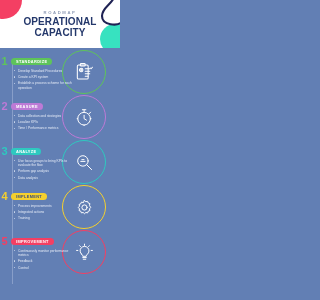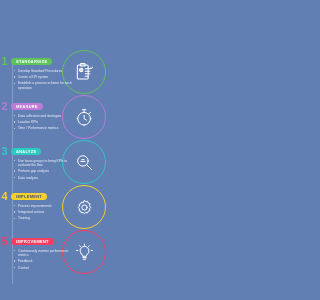--- a/index.html
+++ b/index.html
@@ -75,20 +75,34 @@
   .bullets li:before{
     content:"";position:absolute;left:0;top:1.4px;
     width:1.3px;height:1.3px;border-radius:50%;background:#cdd8ec;
   }
 </style>
 </head>
 <body>
 
 <div class="poster">
 
+  <div class="header">
+    <div class="blob-pink"></div>
+    <div class="blob-teal"></div>
+    <svg class="squiggle" viewBox="0 0 34 40" fill="none">
+      <path d="M27 -4 C27 8, 14 10, 14 20 C14 30, 30 30, 34 26" stroke="#1f2254" stroke-width="2.1" fill="none" stroke-linecap="round"></path>
+    </svg>
+    <div class="header-inner">
+      <div class="kicker">ROADMAP</div>
+      <div class="title">
+        <div>OPERATIONAL</div>
+        <div>CAPACITY</div>
+      </div>
+    </div>
+  </div>
 
   <div class="body-wrap">
 
     <div class="connector"></div>
 
     <div class="circles">
 
       <div class="circ" style="left:62px;top:2px;width:42px;height:42px;border-color:#5ec45a;">
         <svg width="20" height="20" viewBox="0 0 24 24" fill="none" stroke="#ffffff" stroke-width="1.25" stroke-linecap="round" stroke-linejoin="round">
           <rect x="4" y="3.5" width="13" height="17" rx="1.4"></rect>

